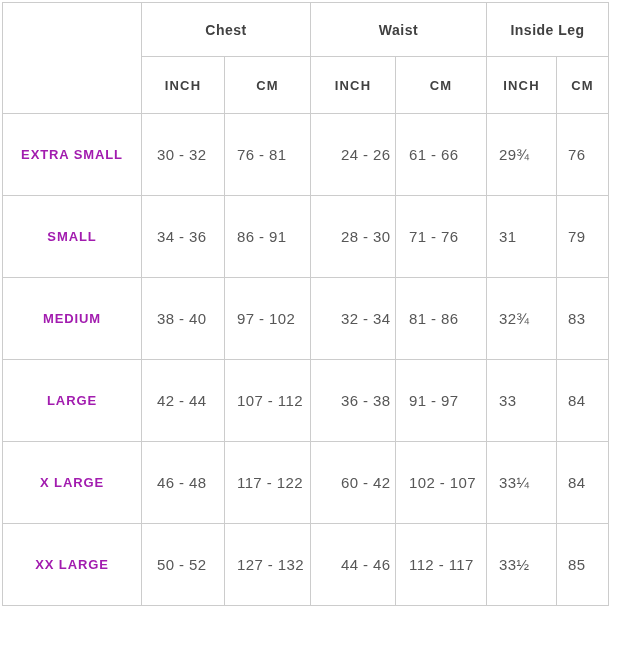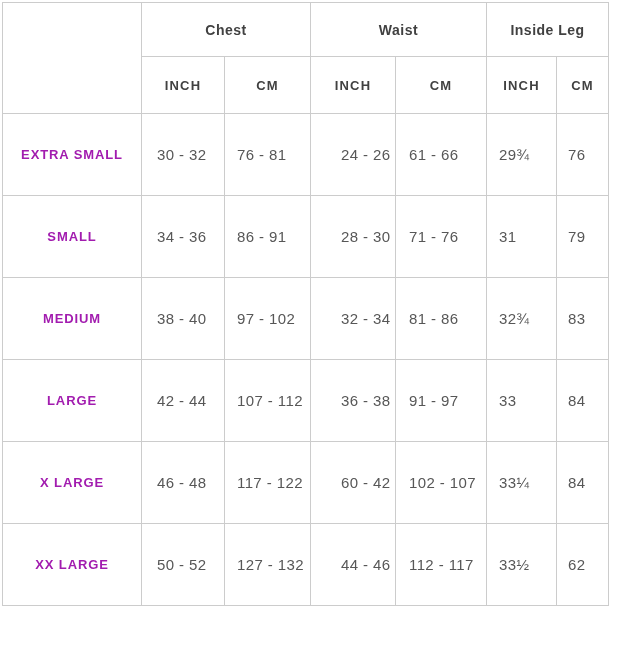--- a/index.html
+++ b/index.html
@@ -151,17 +151,17 @@
         <td class="val c-li">33¼</td>
         <td class="val c-lcm">84</td>
       </tr>
       <tr>
         <th class="size">XX LARGE</th>
         <td class="val c-ci">50 - 52</td>
         <td class="val c-ccm">127 - 132</td>
         <td class="val c-wi">44 - 46</td>
         <td class="val c-wcm">112 - 117</td>
         <td class="val c-li">33½</td>
-        <td class="val c-lcm">62</td>
+        <td class="val c-lcm">85</td>
       </tr>
     </tbody>
   </table>
 </div>
 
 </body></html>

